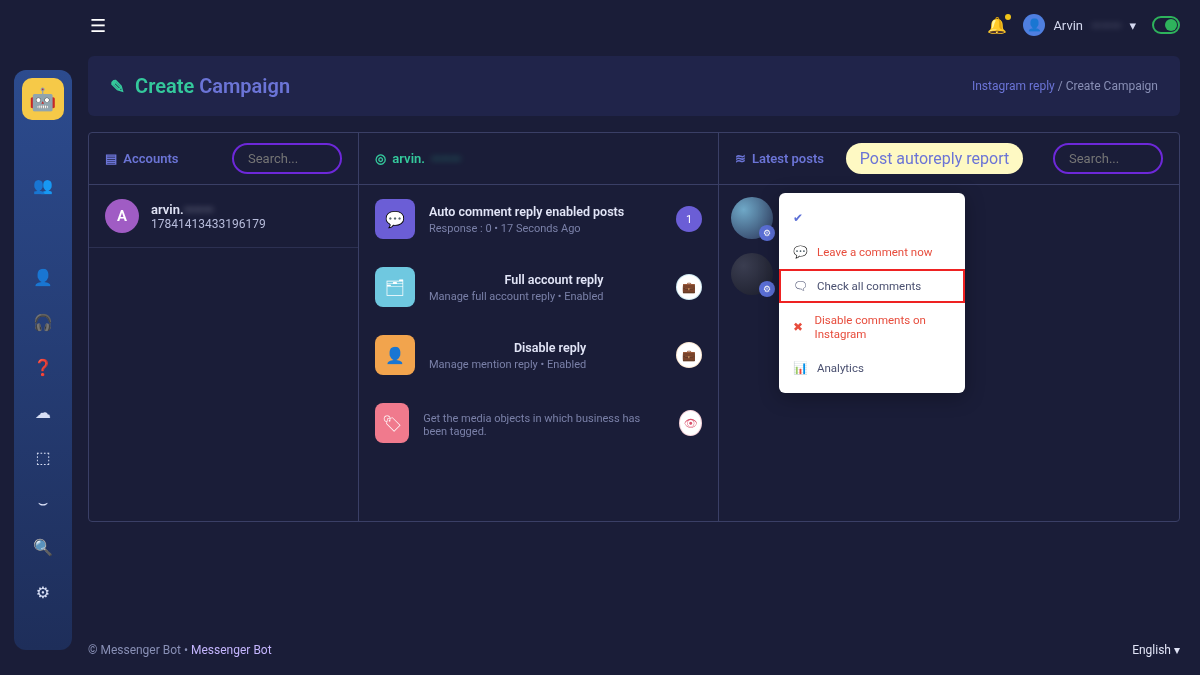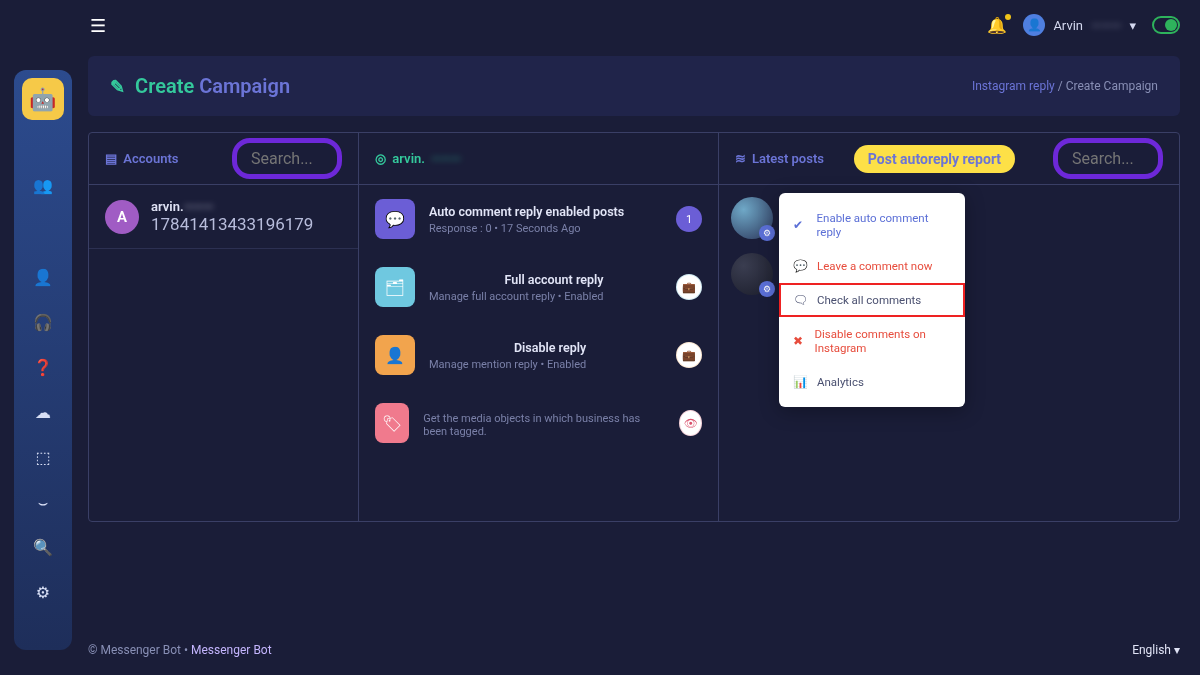--- a/index.html
+++ b/index.html
@@ -29,27 +29,27 @@
 .breadcrumb a { color: #6b74d6; text-decoration: none; }
 
 .panels { display: flex; border: 1px solid #3a3f66; border-radius: 4px; height: 390px; }
 .panel { flex: 1; display: flex; flex-direction: column; }
 .panel:not(:last-child) { border-right: 1px solid #3a3f66; }
 .panel-accounts { flex: 0 0 270px; }
 .panel-tools { flex: 0 0 360px; }
 .panel-header { height: 52px; border-bottom: 1px solid #3a3f66; display: flex; align-items: center; padding: 0 16px; gap: 10px; position: relative; }
 .panel-header-title { color: #6b74d6; font-size: 13px; font-weight: 600; display: flex; align-items: center; gap: 6px; }
 .panel-header-title.green { color: #34c99c; }
-.search-pill { margin-left: auto; background: transparent; border: 5px solid #6d28d9; border-radius: 18px; padding: 6px 14px; color: #9ba1c5; font-size: 16px; width: 110px; outline: none; }
-.report-btn { margin-left: auto; margin-right: 8px; background: #fde047; color: #6b74d6; border: none; border-radius: 16px; padding: 6px 14px; font-size: 14px; font-weight: 700; cursor: pointer; }
+.search-pill { margin-left: auto; background: transparent; border: 2px solid #6d28d9; border-radius: 18px; padding: 6px 14px; color: #9ba1c5; font-size: 13px; width: 110px; outline: none; }
+.report-btn { margin-left: auto; margin-right: 8px; background: #fef9c3; color: #6b74d6; border: none; border-radius: 16px; padding: 6px 14px; font-size: 16px; font-weight: 400; cursor: pointer; }
 
 .account-row { display: flex; align-items: center; gap: 12px; padding: 14px 16px; border-bottom: 1px solid #2c3052; cursor: pointer; }
 .account-avatar { width: 34px; height: 34px; border-radius: 50%; background: #a05cc4; display: flex; align-items: center; justify-content: center; color: #fff; font-weight: 600; font-size: 15px; }
 .account-name { font-size: 13px; font-weight: 600; color: #e0e3f5; }
-.account-id { font-size: 17px; color: #b7bcdb; }
+.account-id { font-size: 12px; color: #b7bcdb; }
 
 .tool-row { display: flex; align-items: center; gap: 14px; padding: 14px 16px; cursor: pointer; }
 .tool-icon { width: 40px; height: 40px; border-radius: 8px; display: flex; align-items: center; justify-content: center; color: #fff; font-size: 16px; }
 .tool-title { font-size: 12.5px; font-weight: 600; color: #e2e5f7; text-align: right; }
 .tool-sub { font-size: 11px; color: #7a80a8; margin-top: 3px; }
 .tool-badge { margin-left: auto; width: 26px; height: 26px; border-radius: 50%; display: flex; align-items: center; justify-content: center; font-size: 11px; }
 
 .posts-body { padding: 12px; position: relative; }
 .post-thumb { width: 42px; height: 42px; border-radius: 50%; background: radial-gradient(circle at 30% 30%, #6fa8c7, #2a3458); position: relative; margin-bottom: 14px; }
 .post-thumb.dark { background: radial-gradient(circle at 30% 30%, #3a3d50, #1a1c2a); }
@@ -189,21 +189,20 @@
         <div class="post-thumb">
           <span class="post-gear">⚙</span>
         </div>
         <div class="post-thumb dark">
           <span class="post-gear">⚙</span>
         </div>
 
         <div class="context-menu" id="ctx-menu">
             <div class="menu-item blue">
               <span class="mi-icon">✔</span>
-              <span>Enable auto comment reply</span>
             </div>
             <div class="menu-item red">
               <span class="mi-icon">💬</span>
               <span>Leave a comment now</span>
             </div>
             <div class="menu-item highlight">
               <span class="mi-icon">🗨</span>
               <span>Check all comments</span>
             </div>
             <div class="menu-item red">

